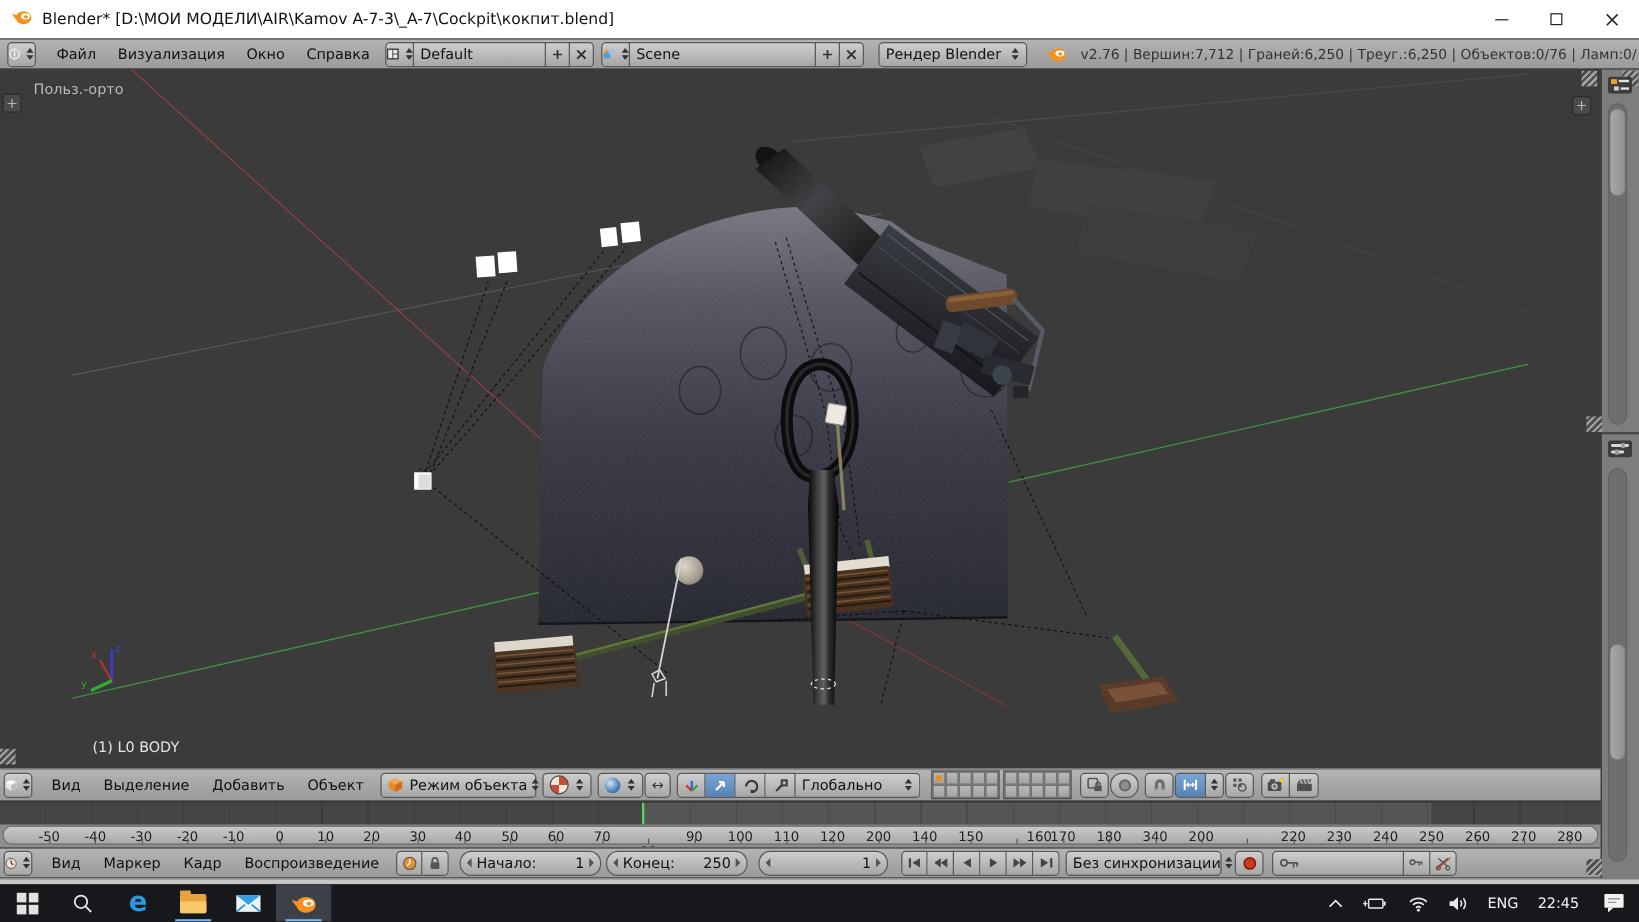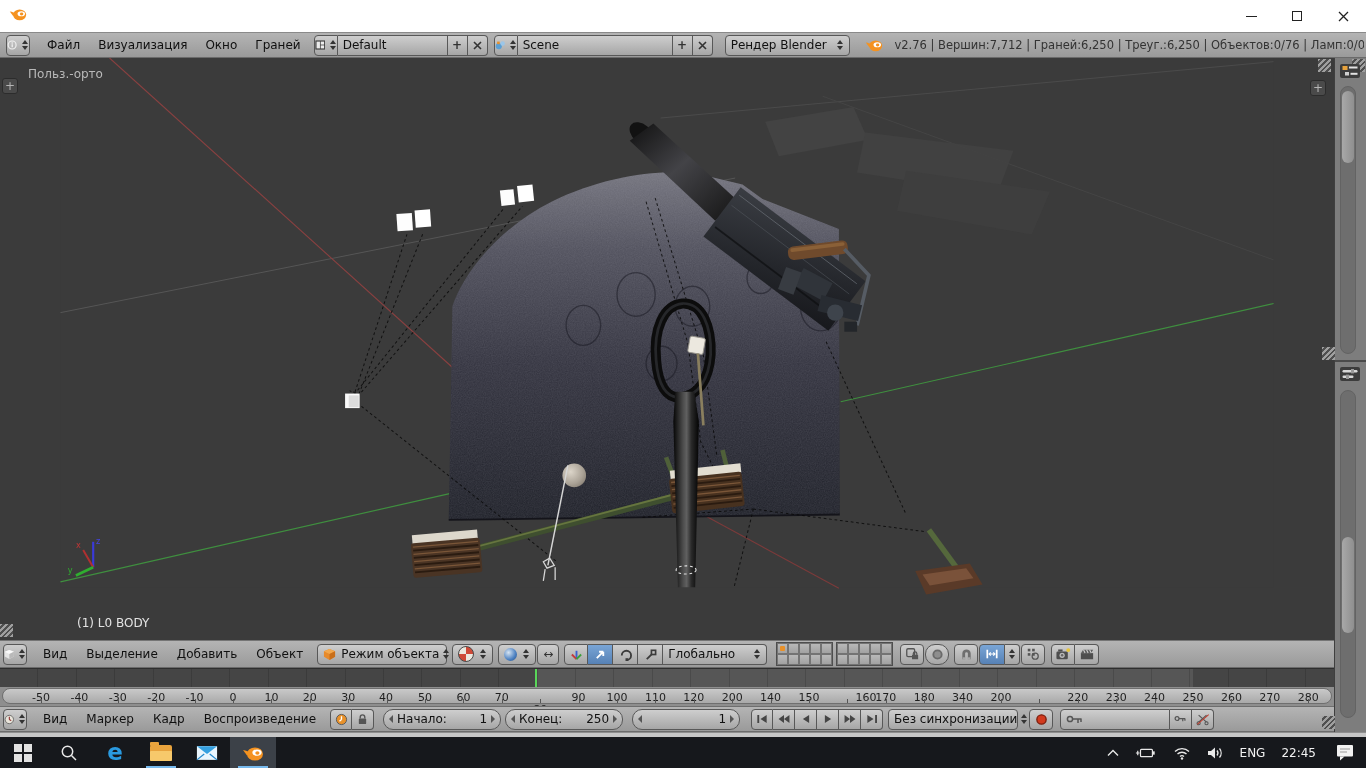--- a/index.html
+++ b/index.html
@@ -94,20 +94,21 @@
 
 <div class="titlebar">
   <span class="appicon">
     <svg width="18" height="18" viewBox="0 0 22 22">
       <path d="M1,8c3,0.4 6,1.6 9,4l-5,1.5z" fill="#f5921f"></path>
       <ellipse cx="13" cy="12" rx="8" ry="6.6" fill="#f5921f"></ellipse>
       <ellipse cx="15" cy="10.6" rx="4.6" ry="3.1" fill="#ffffff"></ellipse>
       <ellipse cx="15.4" cy="11" rx="2.1" ry="1.7" fill="#f5921f"></ellipse>
     </svg>
   </span>
+  <span class="title-text">Blender* [D:\МОИ МОДЕЛИ\AIR\Kamov A-7-3\_A-7\Cockpit\кокпит.blend]</span>
   <div class="wctl">
     <div class="wbtn">
         <div class="glyph-min"></div>
       </div>
     <div class="wbtn">
         <div class="glyph-max"></div>
       </div>
     <div class="wbtn">
       <svg width="11" height="11" viewBox="0 0 11 11">
           <path d="M1,1L10,10M10,1L1,10" stroke="#222" stroke-width="1.3"></path>
@@ -121,21 +122,21 @@
     <svg width="12" height="12" viewBox="0 0 14 14">
       <circle cx="7" cy="7" r="5.4" fill="none" stroke="#f0f0f0" stroke-width="1.6"></circle>
       <rect x="6.2" y="6" width="1.8" height="4" fill="#f0f0f0"></rect>
         <rect x="6.2" y="3.4" width="1.8" height="1.8" fill="#f0f0f0"></rect>
     </svg>
       <span class="arrs"></span>
   </div>
   <span class="menu" style="margin-left:8px">Файл</span>
   <span class="menu">Визуализация</span>
   <span class="menu">Окно</span>
-  <span class="menu">Граней</span>
+  <span class="menu">Справка</span>
   <div class="grp" style="margin-left:4px">
     <div class="widget sq">
       <svg width="13" height="12" viewBox="0 0 14 13">
         <rect x="0.5" y="0.5" width="13" height="12" fill="#3c3c3c"></rect>
         <rect x="2" y="2" width="4.5" height="9" fill="#ececec"></rect>
         <rect x="7.5" y="2" width="4.5" height="4" fill="#ececec"></rect>
         <rect x="7.5" y="7" width="4.5" height="4" fill="#ececec"></rect>
       </svg>
         <span class="arrs"></span>
     </div>

